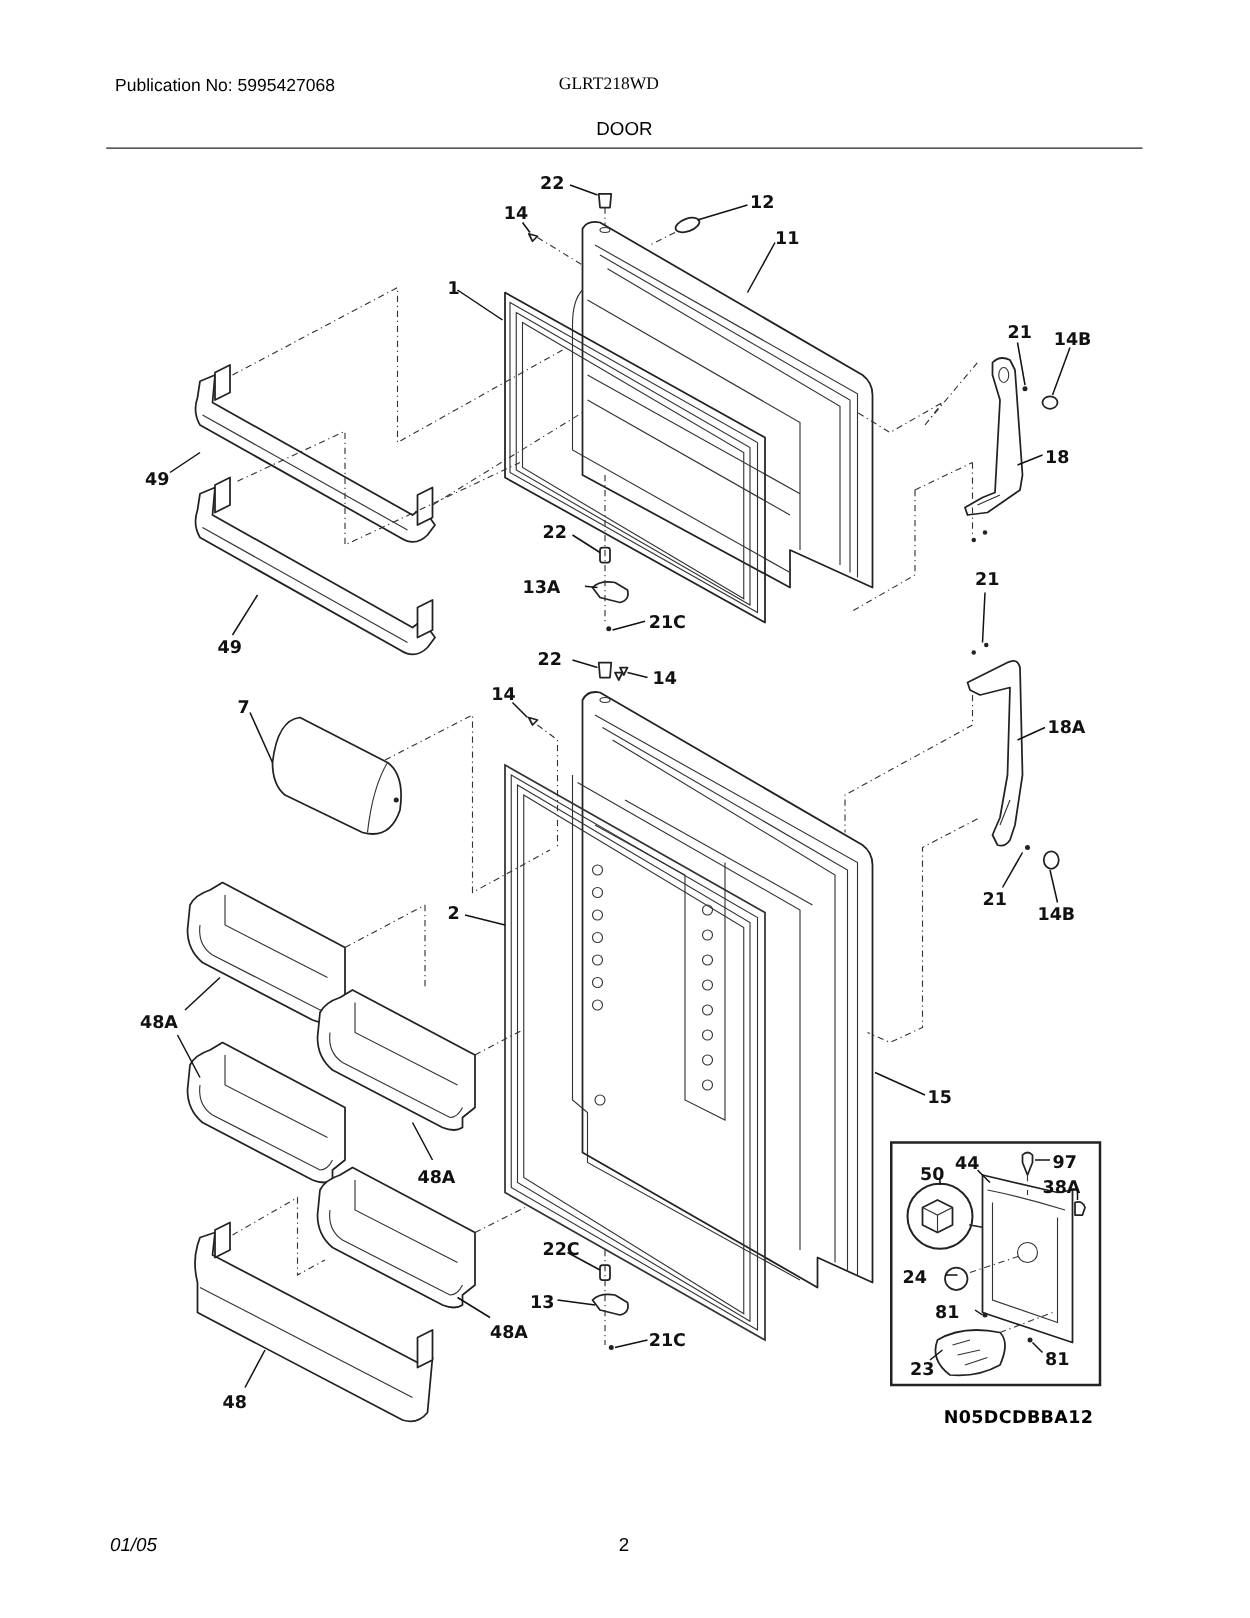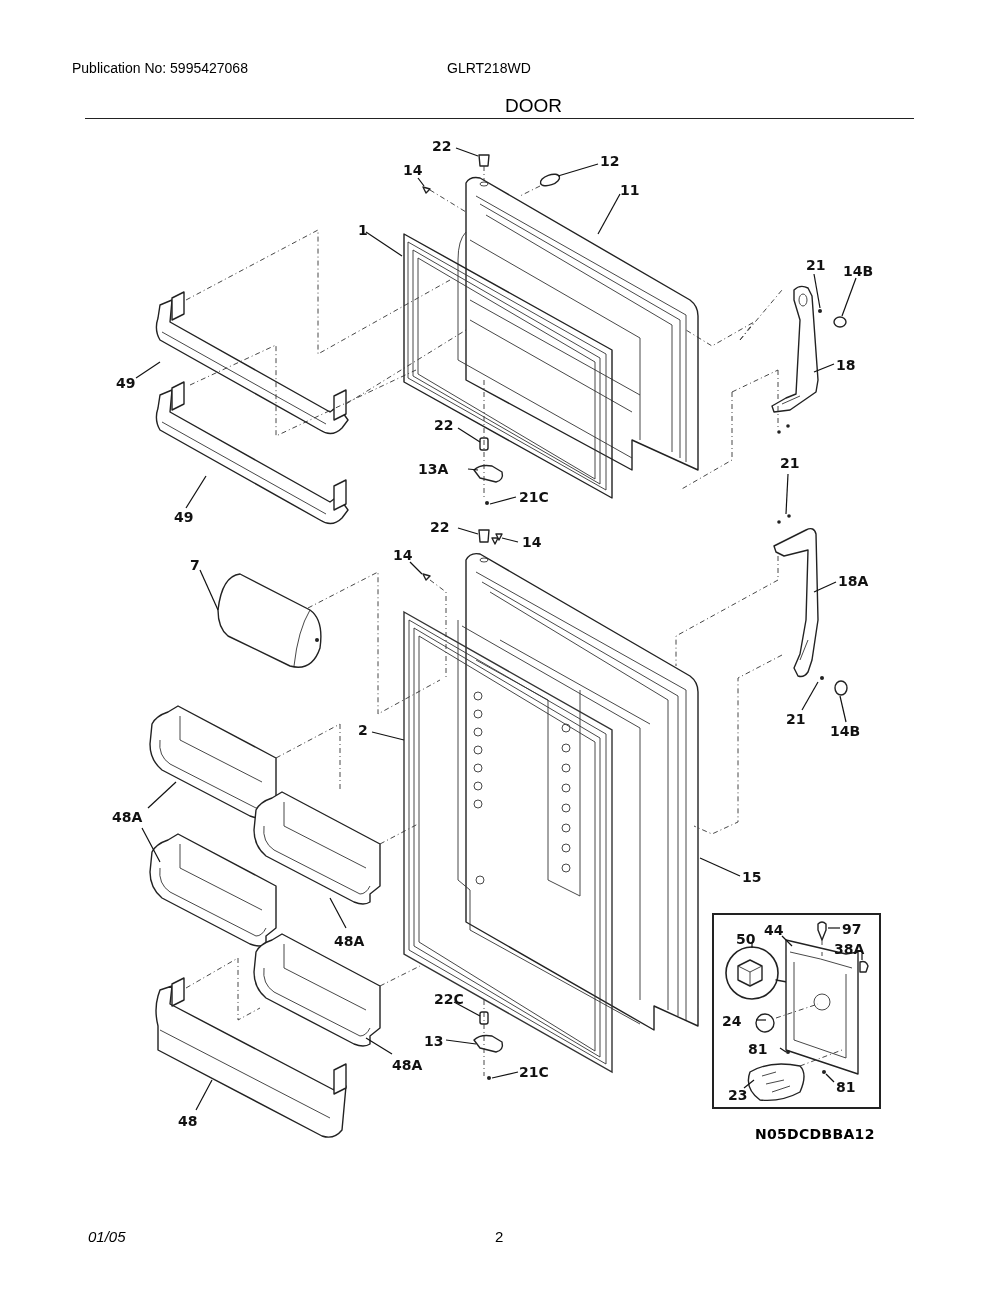--- a/index.html
+++ b/index.html
@@ -1,20 +1,20 @@
 <!DOCTYPE html>
 <html><head>
 <meta charset="utf-8">
 <style>
   html, body { margin: 0; padding: 0; background: #ffffff; }
   body { width: 1000px; height: 1294px; position: relative; overflow: hidden; font-family: "Liberation Sans", sans-serif; color: #000; }
   .hdr { position: absolute; font-size: 14px; }
-  #pub { left: 72px; top: 60px; }
-  #model { left: 447px; top: 60px; }
-  #section { left: 505px; top: 95px; font-size: 19px; }
+  #pub { left: 92px; top: 60px; }
+  #model { left: 447px; top: 60px; font-family: Liberation Serif, serif; }
+  #section { left: 477px; top: 95px; font-size: 15px; }
   #rule { position: absolute; left: 85px; top: 118px; width: 829px; height: 0; border-top: 1.5px solid #222; }
   #date { left: 88px; top: 1228px; font-size: 15px; font-style: italic; }
   #page { left: 495px; top: 1228px; font-size: 15px; }
   #code { position: absolute; left: 755px; top: 1126px; font-family: "DejaVu Sans", sans-serif; font-weight: bold; font-size: 14px; letter-spacing: 0.3px; }
   svg#diagram { position: absolute; left: 0; top: 0; }
   .ln { fill: none; stroke: #222; stroke-width: 1.4; stroke-linejoin: round; stroke-linecap: round; }
   .thin { fill: none; stroke: #333; stroke-width: 0.9; }
   .dash { fill: none; stroke: #333; stroke-width: 0.9; stroke-dasharray: 5 3 1 3; }
   .lead { stroke: #111; stroke-width: 1.2; fill: none; }
   .part { fill: #fff; stroke: #222; stroke-width: 1.4; stroke-linejoin: round; }

